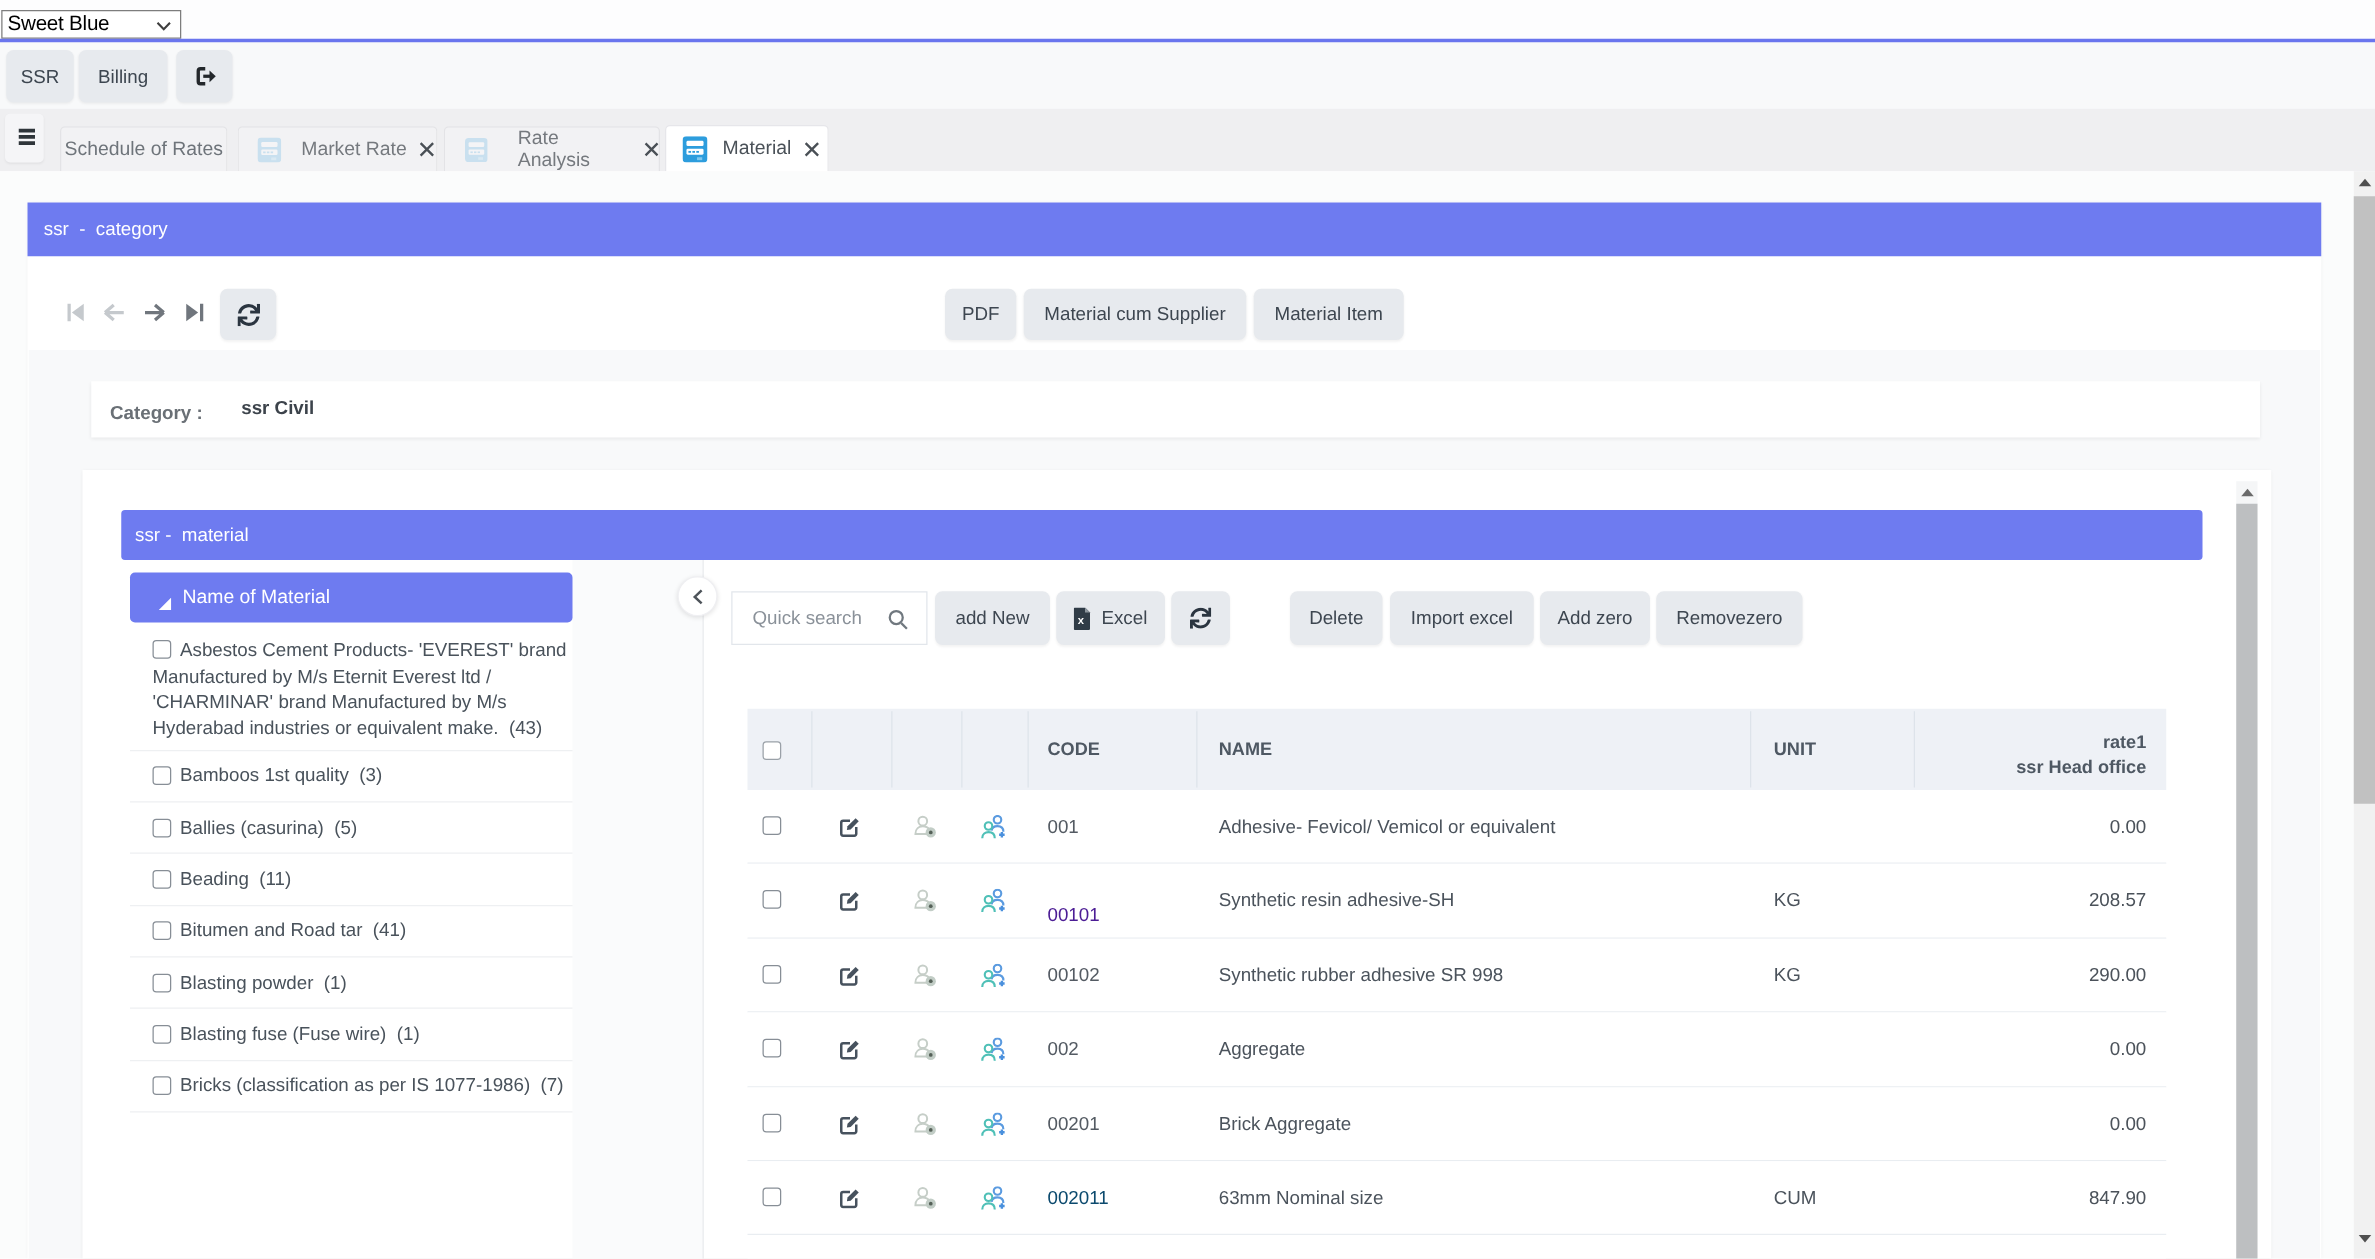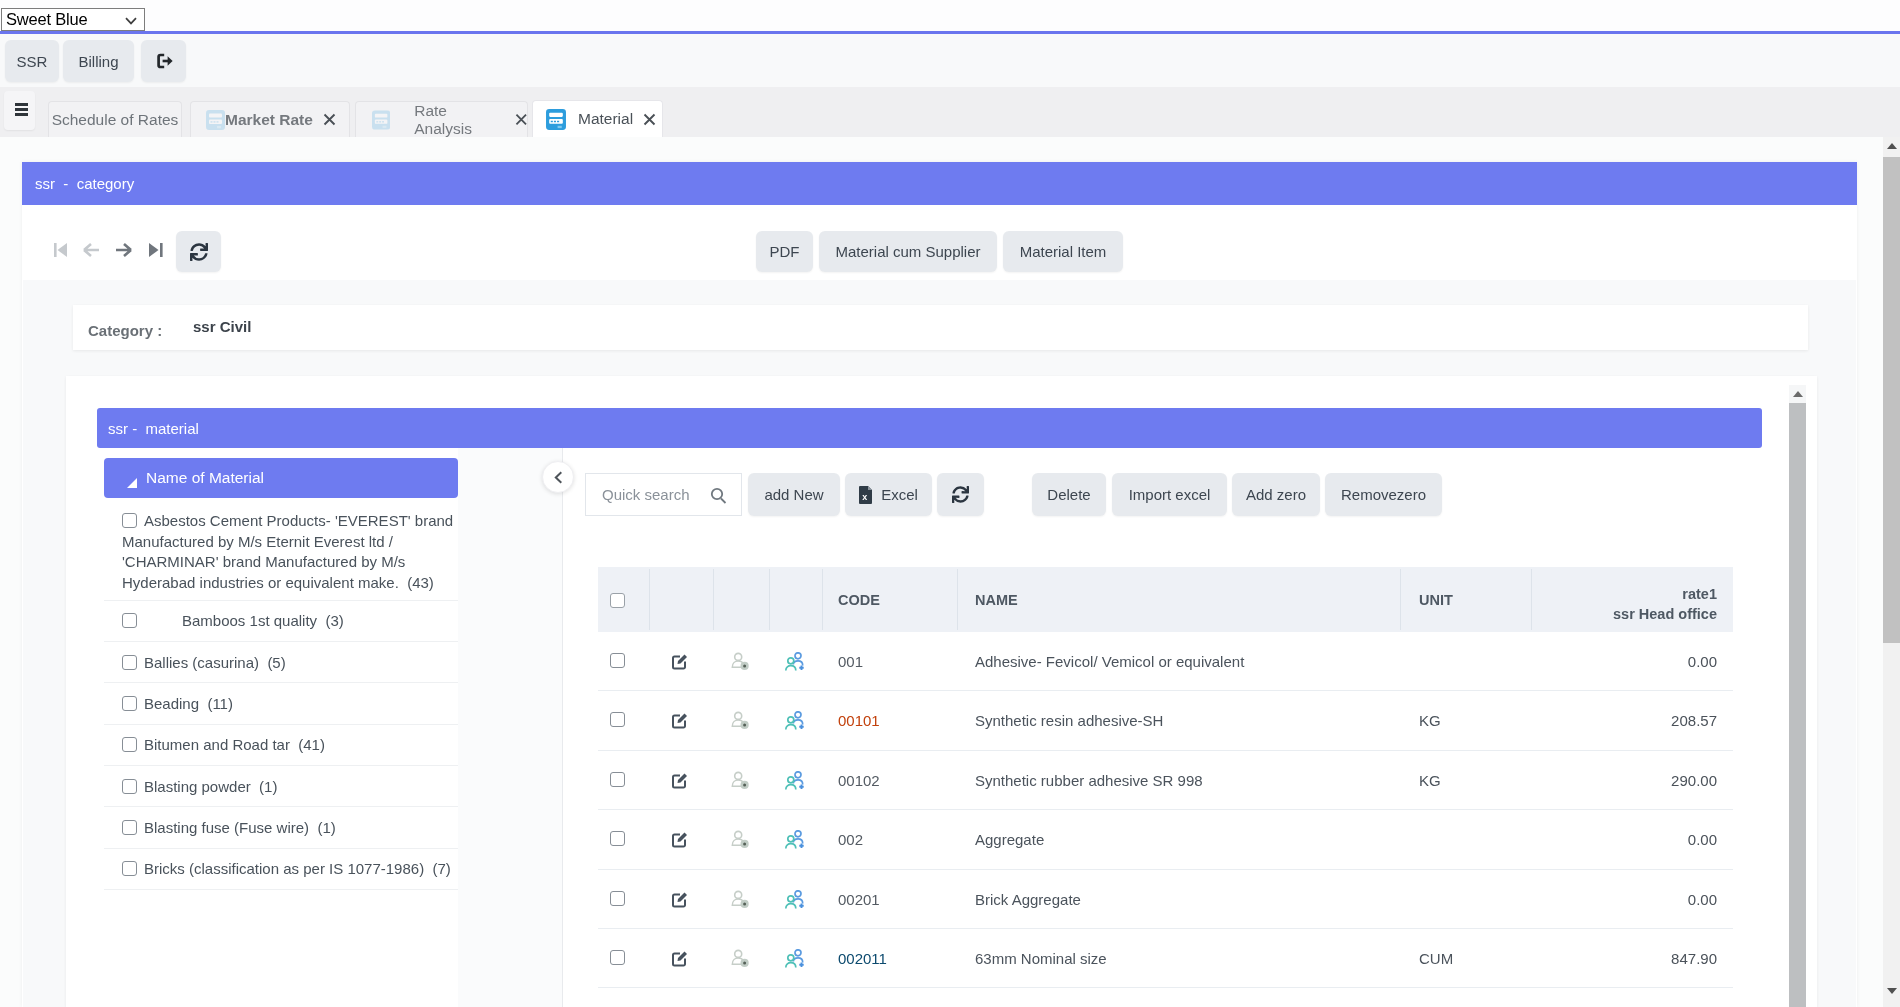--- a/index.html
+++ b/index.html
@@ -45,21 +45,21 @@
 <div class="abs" style="left:190px;top:101px;width:160px;height:36px;background:#f2f2f4;border:1px solid #e3e3e6;border-bottom:none;border-radius:4px 4px 0 0;display:flex;align-items:center;color:#75797e;font-size:15.5px;">
   <svg style="margin-left:15px;opacity:0.2;" width="19" height="20" viewBox="0 0 19 20">
       <rect x="0" y="0" width="19" height="20" rx="3" fill="#2d9ddd"></rect>
       <rect x="3" y="3.5" width="13" height="4" rx="1" fill="#fff"></rect>
       <rect x="3" y="9.5" width="13" height="4.5" rx="1" fill="#fff"></rect>
       <rect x="4.5" y="11.2" width="2" height="1.4" fill="#2d9ddd"></rect>
       <rect x="7.5" y="11.2" width="2" height="1.4" fill="#2d9ddd"></rect>
       <rect x="10.5" y="11.2" width="2" height="1.4" fill="#2d9ddd"></rect>
       <rect x="11" y="16" width="4" height="2.2" fill="#7ec8ef"></rect>
     </svg>
-  <span style="margin-left:0;font-weight:bold;">Market Rate</span>
+  <span style="margin-left:16px;">Market Rate</span>
   <svg style="margin-left:10px;" width="13" height="13" viewBox="0 0 13 13">
       <path d="M1.5 1.5 L11.5 11.5 M11.5 1.5 L1.5 11.5" stroke="#4a5056" stroke-width="1.9"></path>
     </svg>
 </div>
 
 <div class="abs" style="left:355px;top:101px;width:173px;height:36px;background:#f2f2f4;border:1px solid #e3e3e6;border-bottom:none;border-radius:4px 4px 0 0;display:flex;align-items:center;color:#75797e;font-size:15.5px;">
   <svg style="margin-left:16px;opacity:0.2;" width="19" height="20" viewBox="0 0 19 20">
       <rect x="0" y="0" width="19" height="20" rx="3" fill="#2d9ddd"></rect>
       <rect x="3" y="3.5" width="13" height="4" rx="1" fill="#fff"></rect>
       <rect x="3" y="9.5" width="13" height="4.5" rx="1" fill="#fff"></rect>
@@ -138,21 +138,21 @@
 
 <div class="abs purple" style="left:104px;top:458px;width:354px;height:40px;border-radius:4px;display:flex;align-items:center;">
   <svg style="margin-left:23px;margin-top:9px;" width="10" height="10" viewBox="0 0 12 12">
       <path d="M12 0 L12 12 L0 12 Z" fill="#fff"></path>
     </svg>
   <span style="color:#fff;font-size:15.5px;margin-left:9px;">Name of Material</span>
 </div>
 
 <div id="list" class="abs" style="left:104px;top:500px;width:354px;">
     <div style="height:100.8px;border-bottom:1px solid #eef0f2;padding:11px 0 0 18px;font-size:15px;color:#49525b;line-height:20.5px;"><span class="cb" style="vertical-align:-2px;margin-right:7px;"></span>Asbestos Cement Products- 'EVEREST' brand<br>Manufactured by M/s Eternit Everest ltd /<br>'CHARMINAR' brand Manufactured by M/s<br>Hyderabad industries or equivalent make.&nbsp; (43)</div>
-    <div style="height:41.3px;border-bottom:1px solid #eef0f2;display:flex;align-items:center;padding-left:18px;font-size:15px;color:#49525b;gap:38px;">
+    <div style="height:41.3px;border-bottom:1px solid #eef0f2;display:flex;align-items:center;padding-left:18px;font-size:15px;color:#49525b;">
       <span class="cb" style="margin-right:7px;flex:none;"></span>
       <span>Bamboos 1st quality&nbsp; (3)</span>
     </div>
     <div style="height:41.3px;border-bottom:1px solid #eef0f2;display:flex;align-items:center;padding-left:18px;font-size:15px;color:#49525b;">
       <span class="cb" style="margin-right:7px;flex:none;"></span>
       <span>Ballies (casurina)&nbsp; (5)</span>
     </div>
     <div style="height:41.3px;border-bottom:1px solid #eef0f2;display:flex;align-items:center;padding-left:18px;font-size:15px;color:#49525b;">
       <span class="cb" style="margin-right:7px;flex:none;"></span>
       <span>Beading&nbsp; (11)</span>
@@ -260,21 +260,21 @@
           <circle cx="13.6" cy="13.9" r="4.1" fill="#c2cdc6"></circle>
           <circle cx="13.6" cy="13.9" r="1.5" fill="#556158"></circle>
         </svg></span>
     <span class="abs" style="left:186px;top:20px;"><svg width="20" height="20" viewBox="0 0 20 20">
           <circle cx="14" cy="3.8" r="3" stroke="#5b9be0" stroke-width="1.7" fill="none"></circle>
           <path d="M9.3 12.5 C9.6 10 11.7 8.9 14 8.9 C16.4 8.9 18.7 10.2 18.7 13.4" stroke="#5b9be0" stroke-width="1.7" fill="none"></path>
           <circle cx="6.8" cy="8.8" r="3" stroke="#4fc0b7" stroke-width="1.7" fill="none"></circle>
           <path d="M1.8 18.5 C1.8 15 4.3 13.7 6.8 13.7 C9.3 13.7 11.8 15 11.8 18.5" stroke="#4fc0b7" stroke-width="1.7" fill="none"></path>
           <path d="M15.3 15.8 H19.7 M17.5 13.6 V18" stroke="#4a90dd" stroke-width="1.9"></path>
         </svg></span>
-    <span class="abs" style="left:240px;top:21px;font-size:15px;color:#c2410c;">00101</span>
+    <span class="abs" style="left:240px;top:33px;font-size:15px;color:#4c1d95;">00101</span>
     <span class="abs" style="left:377px;top:21px;font-size:15px;color:#4b535c;">Synthetic resin adhesive-SH</span>
     <span class="abs" style="left:821px;top:21px;font-size:15px;color:#4b535c;">KG</span>
     <span class="abs" style="left:933px;top:21px;width:186px;text-align:right;font-size:15px;color:#4b525a;">208.57</span>
   </div>
     <div class="abs" style="left:598px;top:750.8px;width:1135px;height:59.4px;background:#fff;border-bottom:1px solid #e9edf1;">
     <span class="cb abs" style="left:12px;top:21px;border-color:#878e96;"></span>
     <span class="abs" style="left:73px;top:20px;"><svg width="18" height="18" viewBox="0 0 18 18">
           <path d="M14 9.5 V15 A1.5 1.5 0 0 1 12.5 16.5 H3.5 A1.5 1.5 0 0 1 2 15 V6 A1.5 1.5 0 0 1 3.5 4.5 H9" stroke="#47525e" stroke-width="2" fill="none"></path>
           <path d="M7 9 L13.5 2.5 L16 5 L9.5 11.5 L6.5 12 Z" fill="#47525e"></path>
         </svg></span>

